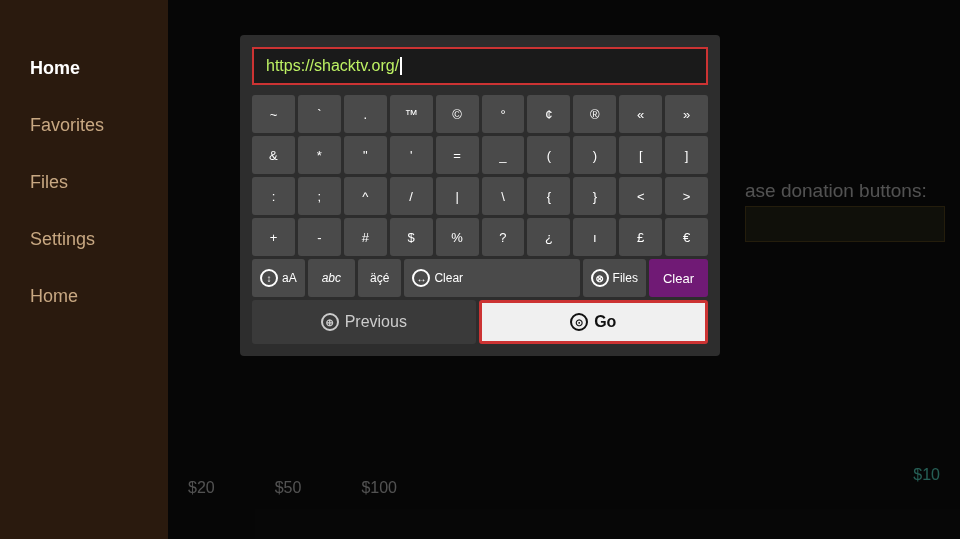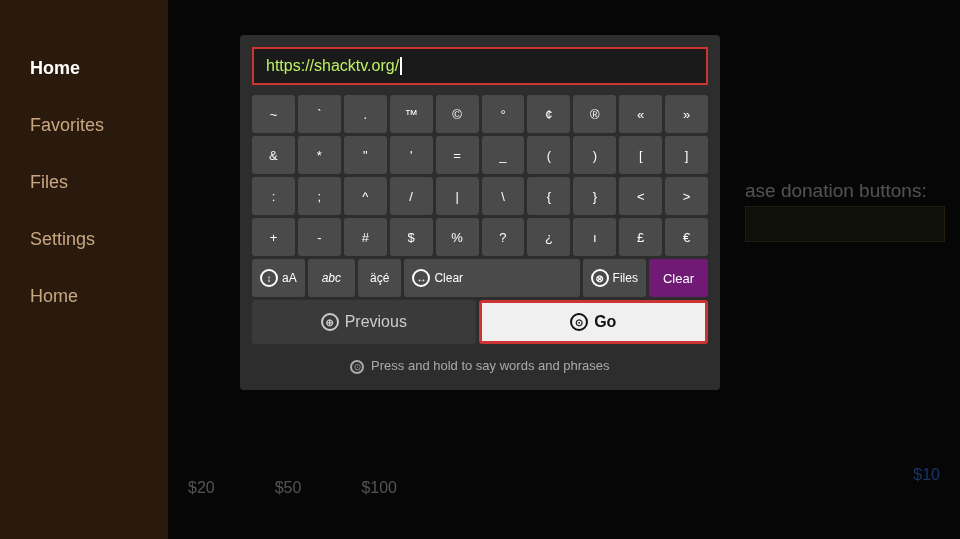--- a/index.html
+++ b/index.html
@@ -234,21 +234,21 @@
       background: #2a2a1a;
       border: 1px solid #5a4a20;
       margin-top: 4px;
     }
     .bg-donation-row {
       position: absolute;
       bottom: 55px;
       right: 20px;
       display: flex;
       gap: 40px;
-      color: #3b82f6;
+      color: #5eead4;
       font-size: 16px;
       z-index: 2;
     }
 
     
     .circle-icon {
       display: inline-flex;
       align-items: center;
       justify-content: center;
       width: 18px;
@@ -390,17 +390,13 @@
     <button class="btn-previous">
       <span class="circle-icon">⊕</span>
       <span>Previous</span>
     </button>
     <button class="btn-go">
       <span class="circle-icon">⊙</span>
       <span>Go</span>
     </button>
   </div>
 
-  <div class="hint-text">
-    <span class="hint-icon">⊙</span>
-    <span>Press and hold  to say words and phrases</span>
-  </div>
 </div>
 
 </body></html>

